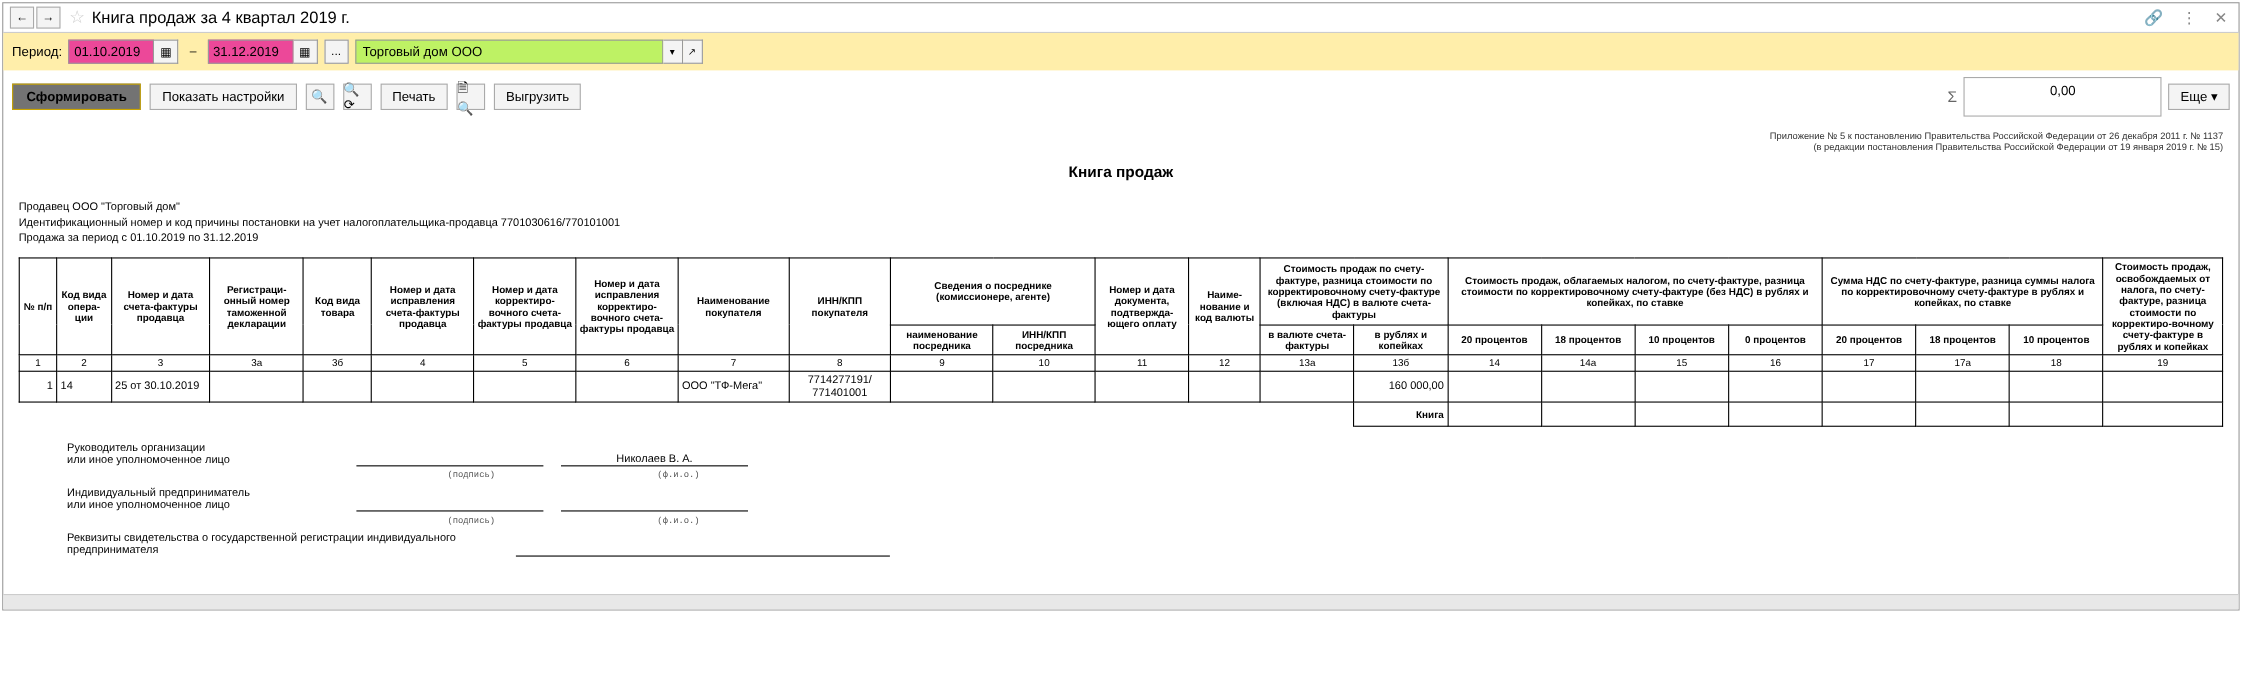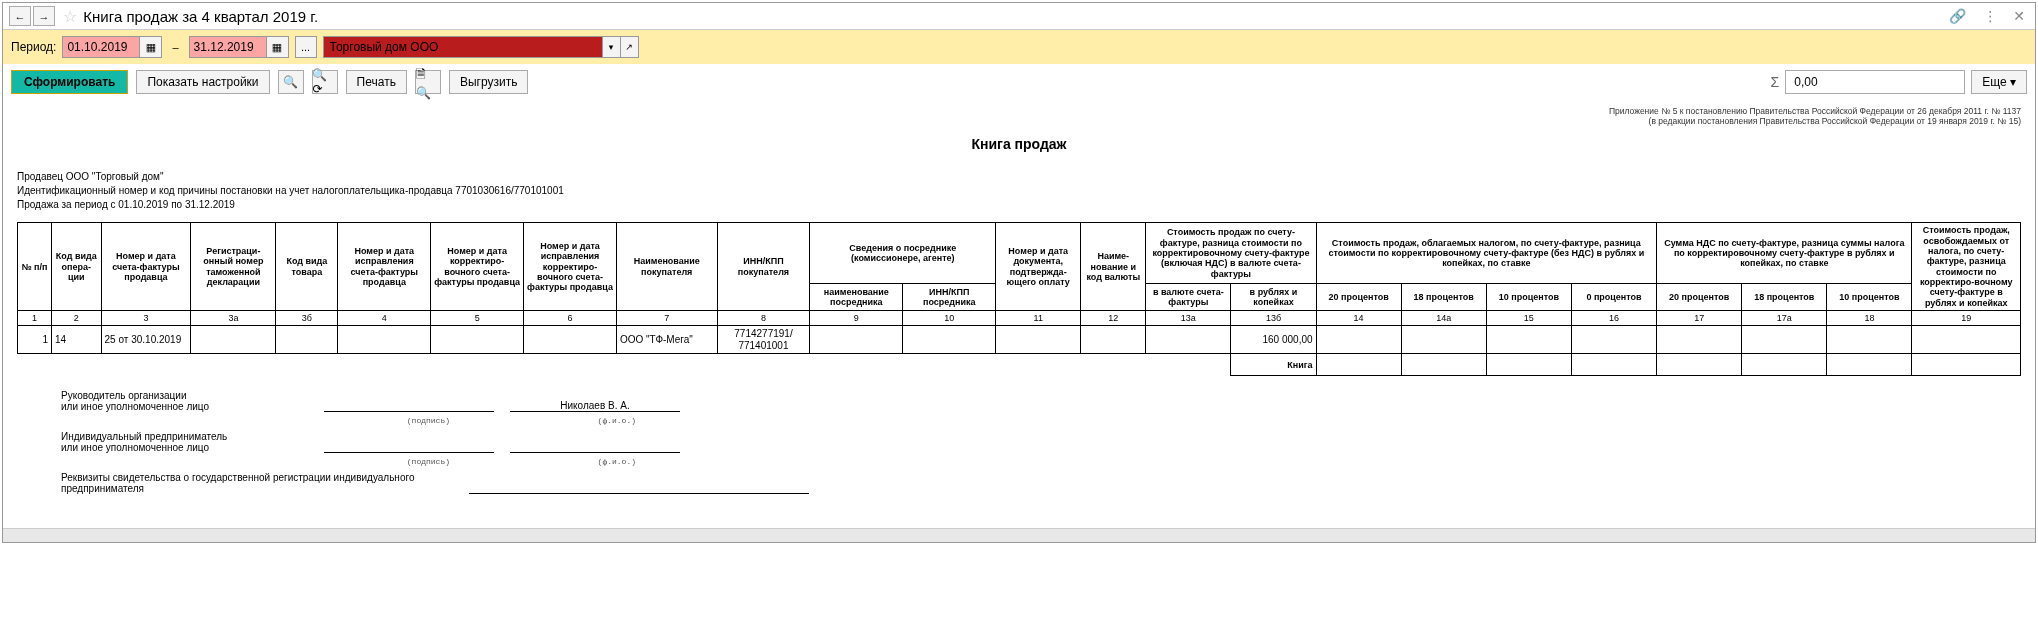--- a/index.html
+++ b/index.html
@@ -7,34 +7,34 @@
 .window { border: 1px solid #999; margin: 2px; }
 .titlebar { display: flex; align-items: center; padding: 3px 6px; border-bottom: 1px solid #ccc; }
 .nav-btn { width: 22px; height: 20px; border: 1px solid #aaa; background: #f4f4f4; margin-right: 2px; display: inline-flex; align-items: center; justify-content: center; cursor: pointer; }
 .star-icon { color: #ccc; font-size: 16px; margin: 0 6px; }
 .title-text { font-size: 15px; font-weight: normal; flex: 1; }
 .title-right { display: flex; gap: 8px; align-items: center; color: #888; }
 .title-right span { cursor: pointer; font-size: 14px; padding: 0 4px; }
 .filter-bar { background: #ffeeaa; padding: 6px 8px; display: flex; align-items: center; gap: 6px; }
 .lbl { font-size: 12px; }
 .date-input { position: relative; display: inline-flex; align-items: center; }
-.date-input input { width: 78px; height: 22px; border: 1px solid #999; padding: 2px 4px; background: #fca5a5; font-size: 12px; }
+.date-input input { width: 78px; height: 22px; border: 1px solid #999; padding: 2px 4px; background: #ec4899; font-size: 12px; }
 .date-cal { width: 22px; height: 22px; border: 1px solid #999; border-left: none; background: #f4f4f4; display: inline-flex; align-items: center; justify-content: center; cursor: pointer; font-size: 11px; }
 .dash { padding: 0 4px; }
 .small-btn { width: 22px; height: 22px; border: 1px solid #999; background: #f4f4f4; cursor: pointer; display: inline-flex; align-items: center; justify-content: center; }
 .org-select { position: relative; display: inline-flex; }
-.org-select input { width: 280px; height: 22px; border: 1px solid #999; padding: 2px 6px; background: #b91c1c; font-size: 12px; }
+.org-select input { width: 280px; height: 22px; border: 1px solid #999; padding: 2px 6px; background: #bef264; font-size: 12px; }
 .org-dd { width: 18px; height: 22px; border: 1px solid #999; border-left: none; background: #f4f4f4; cursor: pointer; display: inline-flex; align-items: center; justify-content: center; font-size: 9px; }
 .toolbar { padding: 6px 8px; display: flex; align-items: center; gap: 8px; }
-.btn-primary { background: #14b8a6; border: 1px solid #c9a400; padding: 4px 12px; font-size: 12px; font-weight: bold; cursor: pointer; }
+.btn-primary { background: #737373; border: 1px solid #c9a400; padding: 4px 12px; font-size: 12px; font-weight: bold; cursor: pointer; }
 .btn { background: #f4f4f4; border: 1px solid #aaa; padding: 4px 10px; font-size: 12px; cursor: pointer; }
 .icon-btn { width: 26px; height: 24px; border: 1px solid #aaa; background: #f4f4f4; cursor: pointer; display: inline-flex; align-items: center; justify-content: center; font-size: 12px; }
 .toolbar-right { margin-left: auto; display: flex; align-items: center; gap: 6px; }
 .sum-sym { font-size: 14px; color: #666; }
-.sum-box { width: 180px; height: 24px; border: 1px solid #aaa; background: #fff; text-align: left; padding: 4px 8px; font-size: 12px; }
+.sum-box { width: 180px; height: 36px; border: 1px solid #aaa; background: #fff; text-align: center; padding: 4px 8px; font-size: 12px; }
 .report-area { padding: 6px 14px 30px 14px; }
 .appendix-note { text-align: right; font-size: 8.5px; color: #333; line-height: 1.2; }
 .report-title { text-align: center; font-size: 14px; font-weight: bold; margin: 10px 0 18px 0; }
 .info-block { font-size: 10px; line-height: 1.4; margin-bottom: 10px; }
 .data-table { border-collapse: collapse; width: 100%; table-layout: fixed; font-size: 9px; }
 .data-table th, .data-table td { border: 1px solid #000; padding: 2px 3px; text-align: center; vertical-align: middle; line-height: 1.15; }
 .data-table th { font-weight: bold; }
 .data-table .numrow td { font-weight: normal; }
 .data-table .datarow td { font-size: 10px; text-align: left; height: 26px; }
 .data-table .datarow td.r { text-align: right; }

